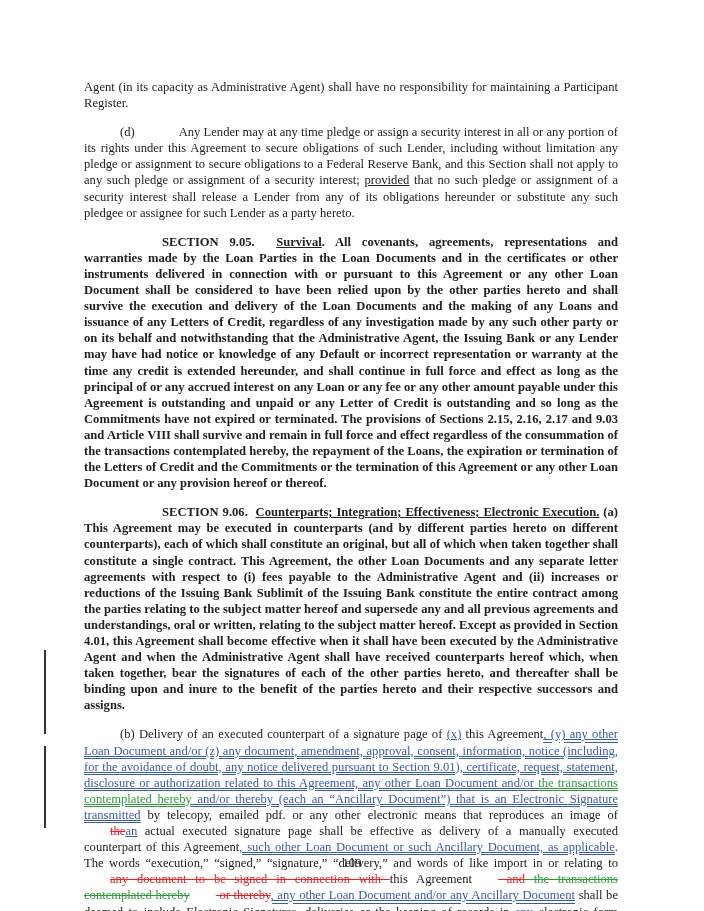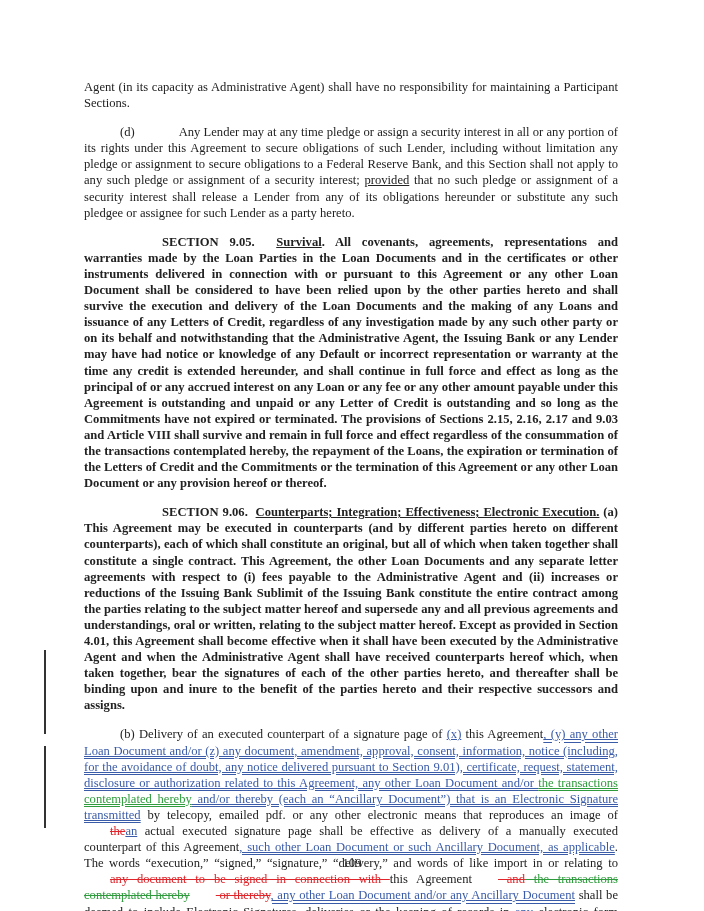--- a/index.html
+++ b/index.html
@@ -21,21 +21,21 @@
   .moved-del { color: #2e9b3c; text-decoration: line-through; }
   .b-indent { text-indent: 36px; }
   .change-bar { position: absolute; left: 44px; width: 2px; background: #333; }
   .page-num { position: absolute; top: 856px; left: 0; width: 704px; text-align: center;
     font-family: "Liberation Serif", serif; font-size: 12.6px; color: #222; }
 </style>
 </head>
 <body>
 
 <div class="page">
-  <p>Agent (in its capacity as Administrative Agent) shall have no responsibility for maintaining a Participant Sections.</p>
+  <p>Agent (in its capacity as Administrative Agent) shall have no responsibility for maintaining a Participant Register.</p>
 
   <p class="indent-d"><span>(d)</span><span class="tab"></span><span>Any Lender may at any time pledge or assign a security interest in all or any portion of its rights under this Agreement to secure obligations of such Lender, including without limitation any pledge or assignment to secure obligations to a Federal Reserve Bank, and this Section shall not apply to any such pledge or assignment of a security interest; </span><span class="u">provided</span><span> that no such pledge or assignment of a security interest shall release a Lender from any of its obligations hereunder or substitute any such pledgee or assignee for such Lender as a party hereto.</span></p>
 
   <p class="sec-indent"><span>SECTION 9.05.</span>&nbsp; <span class="u">Survival</span><span>.  All covenants, agreements, representations and warranties made by the Loan Parties in the Loan Documents and in the certificates or other instruments delivered in connection with or pursuant to this Agreement or any other Loan Document shall be considered to have been relied upon by the other parties hereto and shall survive the execution and delivery of the Loan Documents and the making of any Loans and issuance of any Letters of Credit, regardless of any investigation made by any such other party or on its behalf and notwithstanding that the Administrative Agent, the Issuing Bank or any Lender may have had notice or knowledge of any Default or incorrect representation or warranty at the time any credit is extended hereunder, and shall continue in full force and effect as long as the principal of or any accrued interest on any Loan or any fee or any other amount payable under this Agreement is outstanding and unpaid or any Letter of Credit is outstanding and so long as the Commitments have not expired or terminated.  The provisions of Sections 2.15, 2.16, 2.17 and 9.03 and Article VIII shall survive and remain in full force and effect regardless of the consummation of the transactions contemplated hereby, the repayment of the Loans, the expiration or termination of the Letters of Credit and the Commitments or the termination of this Agreement or any other Loan Document or any provision hereof or thereof.</span></p>
 
   <p class="sec-indent"><span>SECTION 9.06.</span>&nbsp; <span class="u">Counterparts; Integration; Effectiveness; Electronic Execution.</span><span>  (a) This Agreement may be executed in counterparts (and by different parties hereto on different counterparts), each of which shall constitute an original, but all of which when taken together shall constitute a single contract.  This Agreement, the other Loan Documents and any separate letter agreements with respect to (i) fees payable to the Administrative Agent and (ii) increases or reductions of the Issuing Bank Sublimit of the Issuing Bank constitute the entire contract among the parties relating to the subject matter hereof and supersede any and all previous agreements and understandings, oral or written, relating to the subject matter hereof.  Except as provided in Section 4.01, this Agreement shall become effective when it shall have been executed by the Administrative Agent and when the Administrative Agent shall have received counterparts hereof which, when taken together, bear the signatures of each of the other parties hereto, and thereafter shall be binding upon and inure to the benefit of the parties hereto and their respective successors and assigns.</span></p>
 
   <p class="b-indent"><span>(b)  Delivery of an executed counterpart of a signature page of </span><span class="ins">(x)</span><span> this Agreement</span><span class="ins2">, (y) any other Loan Document and/or (z) any document, amendment, approval, consent, information, notice (including, for the avoidance of doubt, any notice delivered pursuant to Section 9.01), certificate, request, statement, disclosure or authorization related to this Agreement, any other Loan Document and/or </span><span class="moved">the transactions contemplated hereby</span><span class="ins2"> and/or thereby (each an “Ancillary Document”) that is an Electronic Signature transmitted</span><span> by telecopy, emailed pdf. or any other electronic means that reproduces an image of </span><span class="del">the</span><span class="ins">an</span><span> actual executed signature page shall be effective as delivery of a manually executed counterpart of this Agreement</span><span class="ins2">, such other Loan Document or such Ancillary Document, as applicable</span><span>.  The words “execution,” “signed,” “signature,” “delivery,” and words of like import in or relating to </span><span class="del">any document to be signed in connection with </span><span>this Agreement</span><span class="del"> and</span><span class="moved-del"> the transactions contemplated hereby</span><span class="del"> or thereby</span><span class="ins2">, any other Loan Document and/or any Ancillary Document</span><span> shall be deemed to include Electronic Signatures, deliveries or the keeping of records in </span><span class="ins">any</span><span> electronic form</span><span class="ins2"> (including deliveries by telecopy, emailed pdf.</span></p>
 </div>
 

